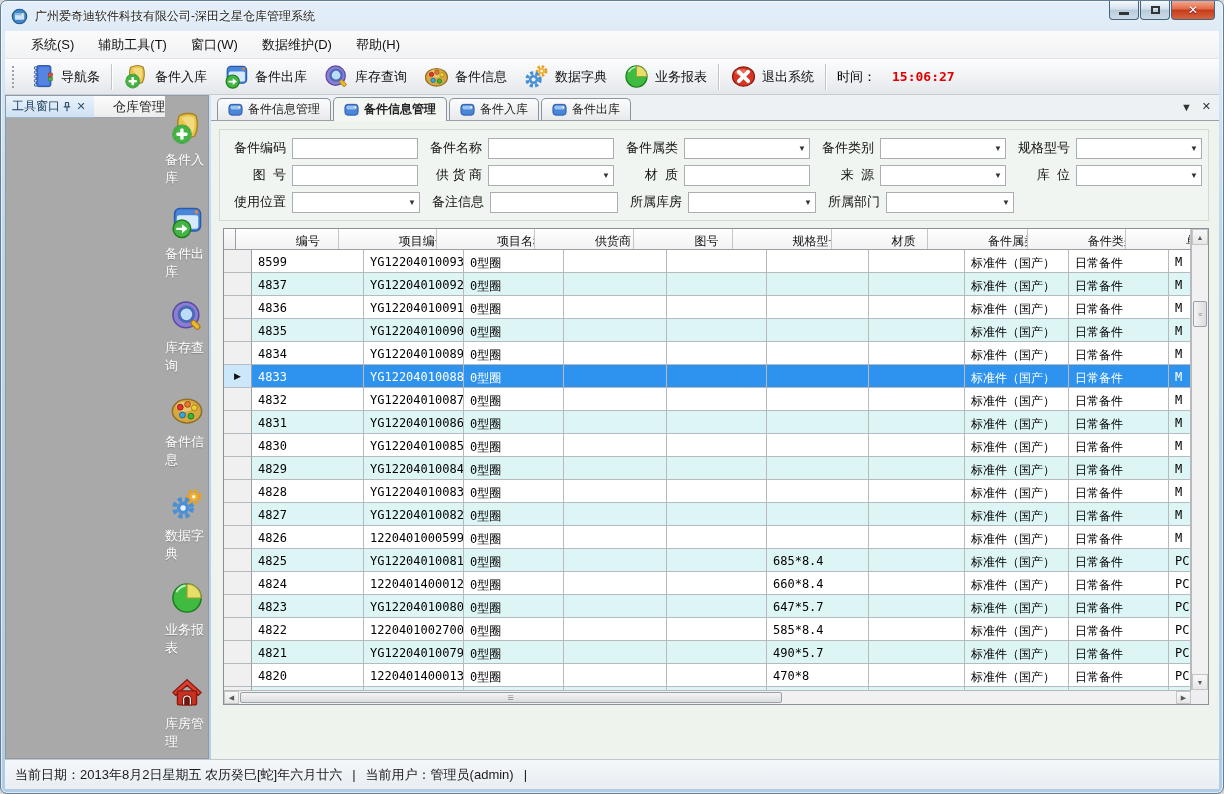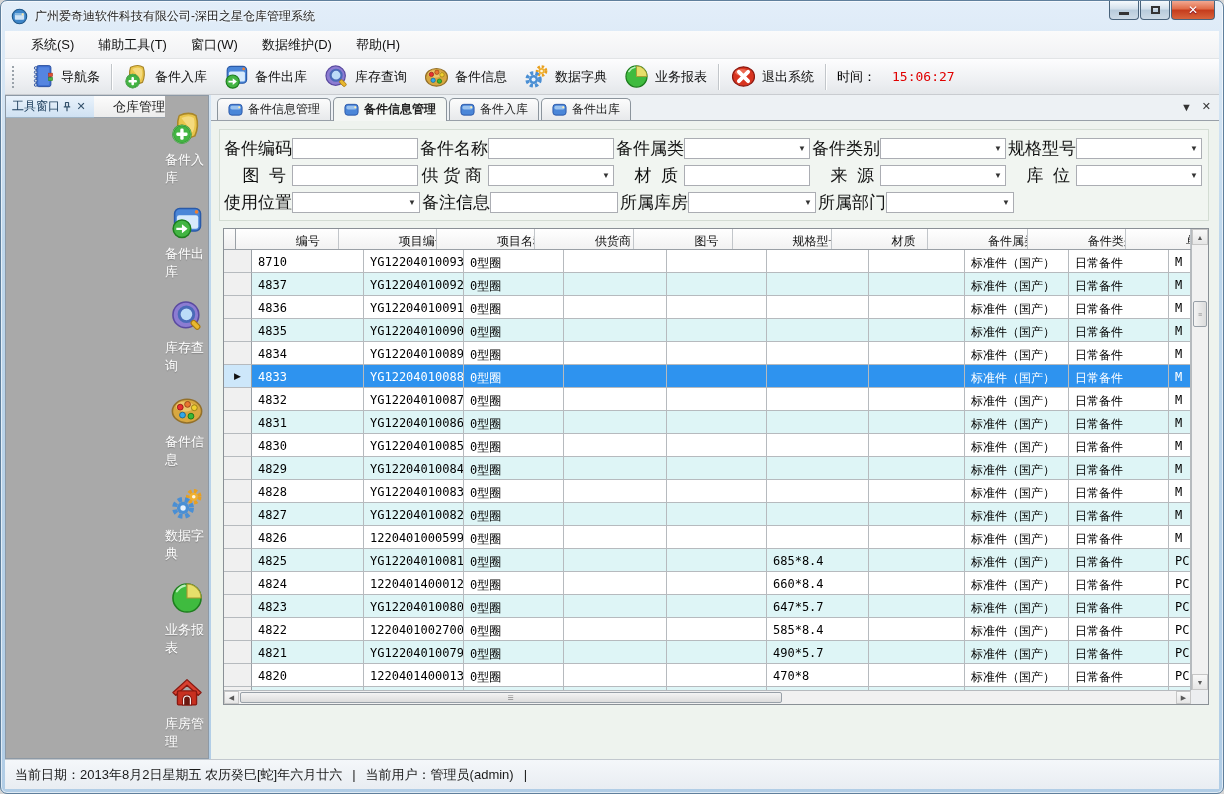--- a/index.html
+++ b/index.html
@@ -22,21 +22,21 @@
     display:flex;align-items:center;padding-left:14px;border-bottom:1px solid #e2e4e6;}
   .menu-item{font-size:13px;color:#111;padding:4px 12px;cursor:default;}
   
   .toolbar{position:absolute;left:4px;top:58px;right:4px;height:36px;background:linear-gradient(#fdfdfe,#eceef1 70%,#e4e7ea);
     border-bottom:1px solid #c9ccd0;display:flex;align-items:center;padding-left:4px;}
   .grip{width:5px;height:24px;margin:0 5px 0 2px;background-image:radial-gradient(circle,#9aa2aa 1px,transparent 1.2px);background-size:4px 4px;}
   .tb-item{display:flex;align-items:center;gap:5px;padding:3px 8px;font-size:13px;color:#101010;cursor:default;}
   .tb-item .ticon{width:27px;height:27px;display:inline-block;}
   .tb-sep{width:1px;height:26px;background:#c2c6ca;margin:0 3px;box-shadow:1px 0 0 #fff;}
   .tb-time{display:flex;align-items:center;font-size:13px;gap:16px;padding-left:8px;}
-  .tb-time .tval{color:#e00000;font-weight:normal;font-family:"DejaVu Sans Mono",monospace;}
+  .tb-time .tval{color:#e00000;font-weight:bold;font-family:"DejaVu Sans Mono",monospace;}
   
   .sidebar{position:absolute;left:4px;top:94px;width:204px;bottom:34px;background:#a9a9a9;border:1px solid #8d99a5;display:flex;flex-direction:row;}
   .sb-header{height:22px;background:linear-gradient(#eaf3fc,#cfe1f2);display:flex;align-items:center;padding:0 6px;border-bottom:1px solid #9fb4c6;}
   .sb-title{font-size:12px;color:#20415f;flex:1;}
   .sb-hicon{width:14px;height:14px;display:flex;align-items:center;justify-content:center;color:#33516b;font-size:11px;cursor:default;}
   .sb-section{height:22px;background:linear-gradient(#fcfcfc,#ececec);border-bottom:1px solid #9aa3ac;
     display:flex;align-items:center;justify-content:center;font-size:13px;color:#1a1a1a;padding-left:19px;}
   .sb-body{flex:1;display:flex;flex-direction:column;align-items:center;padding-top:14px;gap:17px;overflow:hidden;}
   .sb-item{display:flex;flex-direction:column;align-items:center;gap:5px;cursor:default;}
   .sb-item .sicon{width:36px;height:36px;}
@@ -48,21 +48,21 @@
     border:1px solid #8b949c;border-bottom:none;border-radius:5px 5px 0 0;background:linear-gradient(#fcfcfc,#e7e9eb);cursor:default;position:relative;}
   .tab.active{background:#f3f6f3;font-weight:bold;height:24px;margin-bottom:-1px;z-index:3;}
   .tab .tabicon{width:15px;height:15px;}
   .tabstrip-tools{position:absolute;right:8px;top:5px;display:flex;gap:10px;align-items:center;}
   .ts-btn{font-size:11px;color:#333;cursor:default;}
   .content{position:absolute;left:0;top:25px;right:0;bottom:0;background:#eef3ee;border-top:1px solid #98a0a8;}
   
   .form-panel{position:absolute;left:8px;top:8px;right:10px;height:92px;background:#f1f5f1;border:1px solid #d3dcd3;padding:7px 4px 0 4px;}
   .form-row{display:flex;height:22px;margin-bottom:5px;}
   .form-cell{display:flex;align-items:center;width:196px;margin-right:2px;}
-  .form-label{width:62px;text-align:right;font-size:17px;color:#111;margin-right:6px;white-space:pre;}
+  .form-label{width:62px;text-align:right;font-size:13px;color:#111;margin-right:6px;white-space:pre;}
   .form-field{position:relative;flex:1;height:21px;background:#fff;border:1px solid #abadb3;}
   .dd-arrow{position:absolute;right:3px;top:6px;font-size:8px;color:#333;line-height:1;}
   .btn-cell{flex:1;display:flex;justify-content:flex-end;align-items:center;gap:11px;padding-right:2px;}
   .wbtn{height:23px;padding:0 14px;font-size:13px;color:#111;border:1px solid #8e9094;border-radius:3px;
     background:linear-gradient(#f7f7f7,#e9e9e9 45%,#d9d9d9 50%,#e4e4e4);cursor:default;font-family:inherit;}
   
   .table-wrap{position:absolute;left:12px;top:107px;right:10px;bottom:54px;background:#fff;border:1px solid #8a9096;}
   .thead{position:absolute;left:0;top:0;right:17px;height:21px;display:flex;background:linear-gradient(#ffffff,#f2f2f2);
     border-bottom:1px solid #9aa0a6;font-size:12px;color:#111;gap:48px;}
   .hcell{padding:4px 4px 0 12px;border-right:1px solid #c2c6ca;white-space:nowrap;overflow:hidden;cursor:default;}
@@ -457,21 +457,21 @@
             <div class="hcell c4">图号</div>
             <div class="hcell c5">规格型号</div>
             <div class="hcell c6">材质</div>
             <div class="hcell c7">备件属类</div>
             <div class="hcell c8">备件类别</div>
             <div class="hcell c9">单位</div>
           </div>
         <div class="tbody">
             <div class="trow">
               <div class="selcol"></div>
-              <div class="tcell c0">8710</div>
+              <div class="tcell c0">8599</div>
               <div class="tcell c1">YG12204010093</div>
               <div class="tcell c2">0型圈</div>
               <div class="tcell c3"></div>
               <div class="tcell c4"></div>
               <div class="tcell c5"></div>
               <div class="tcell c6"></div>
               <div class="tcell c7">标准件（国产）</div>
               <div class="tcell c8">日常备件</div>
               <div class="tcell c9">M</div>
             </div>

